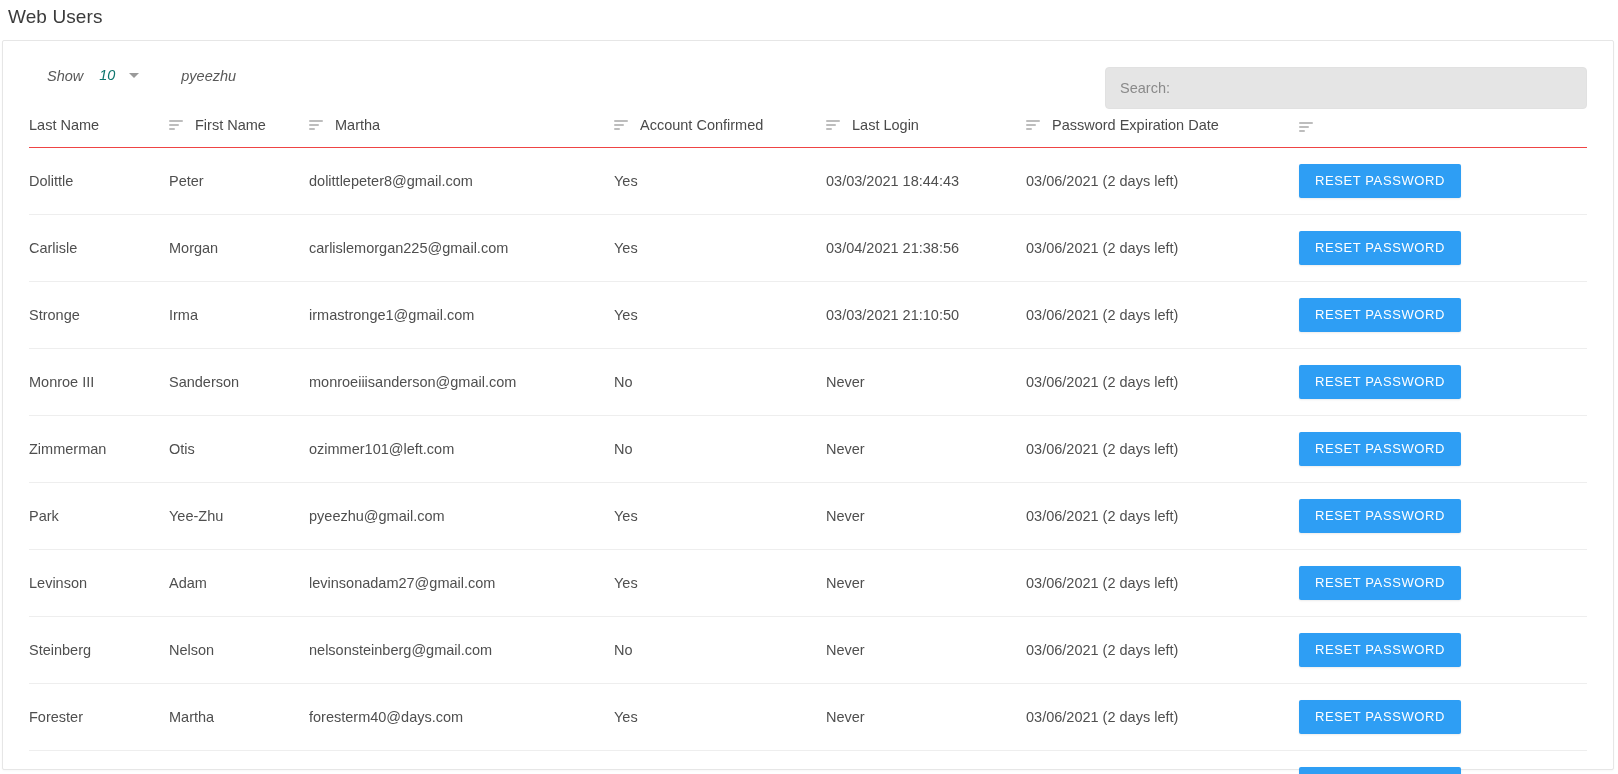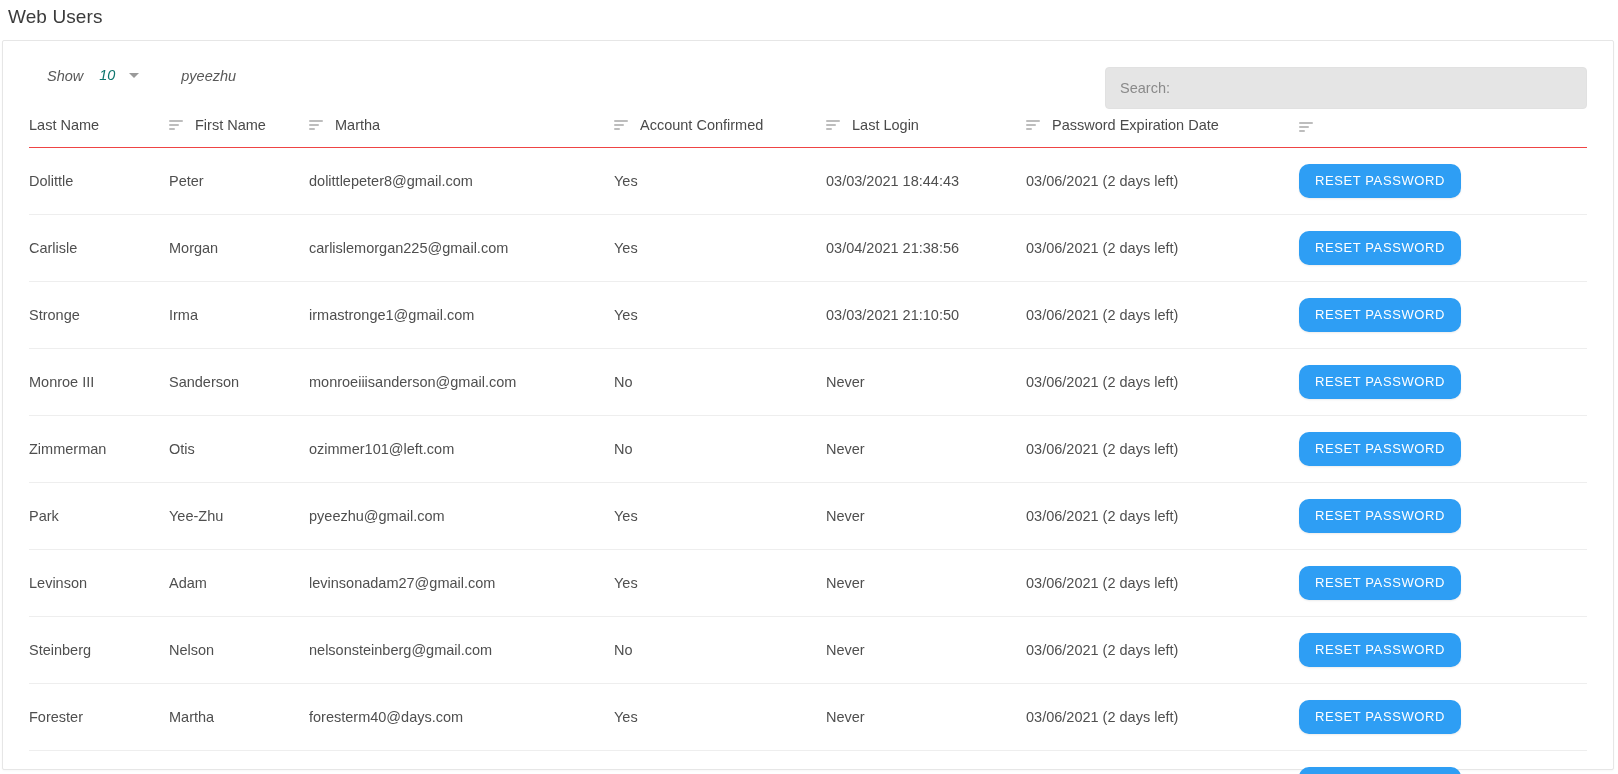--- a/index.html
+++ b/index.html
@@ -152,21 +152,21 @@
   .col-conf   { width: 212px; }
   .col-login  { width: 200px; }
   .col-exp    { width: 273px; }
   .col-action { width: 288px; }
 
   .btn-reset {
     display: inline-block;
     background: #2e9ef4;
     color: #ffffff;
     border: 0;
-    border-radius: 10px;
+    border-radius: 2px;
     font-family: "Liberation Sans", sans-serif;
     font-size: 13px;
     letter-spacing: 0.6px;
     padding: 0 16px;
     height: 34px;
     line-height: 34px;
     cursor: pointer;
     min-width: 158px;
     text-align: center;
     box-shadow: 0 1px 2px rgba(0,0,0,0.08);

